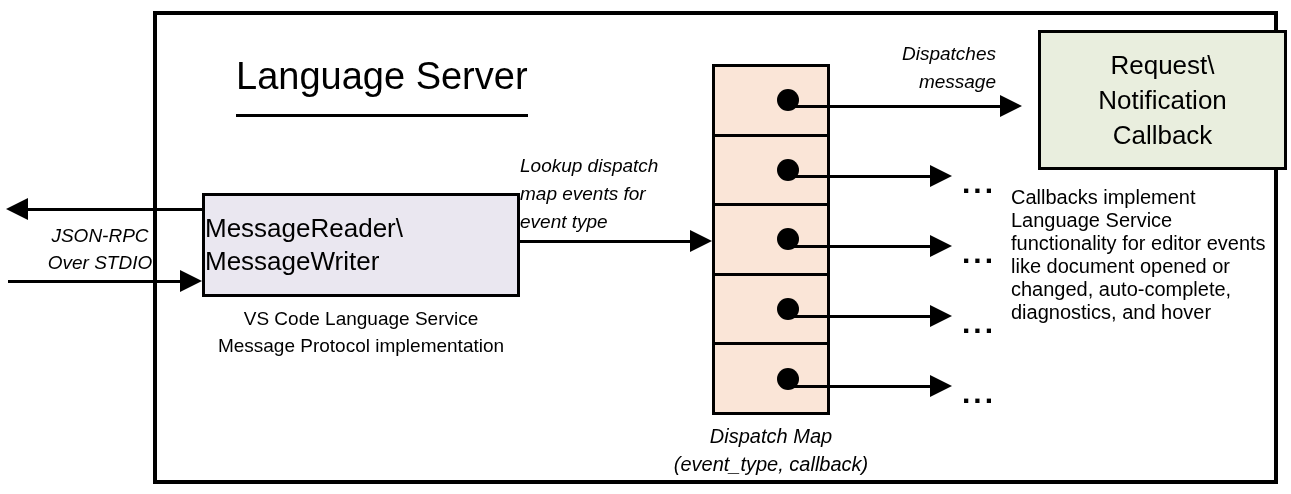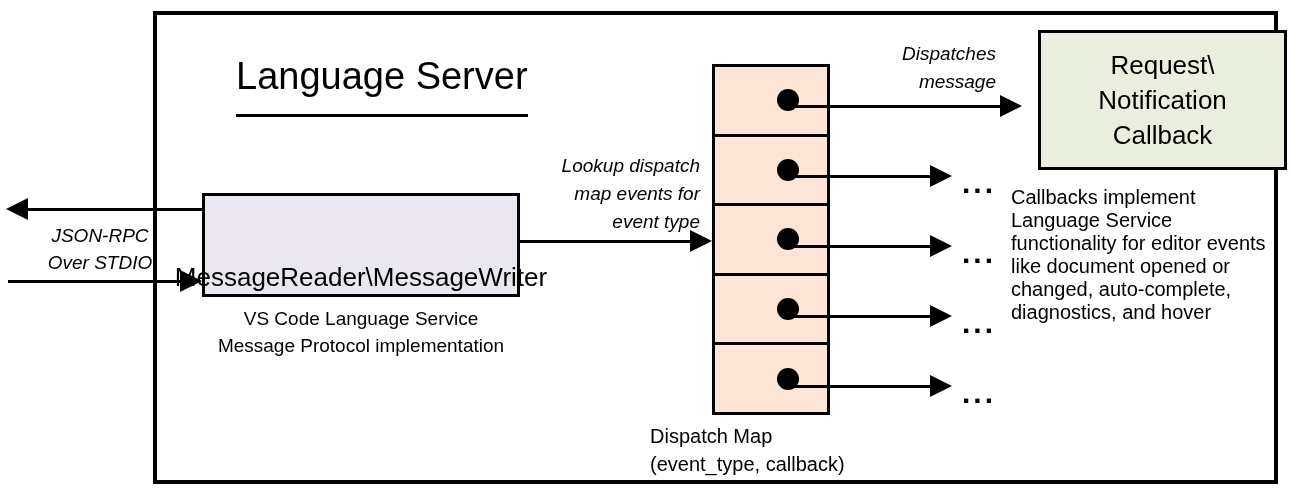--- a/index.html
+++ b/index.html
@@ -44,22 +44,22 @@
   
   #reader-box {
     left: 202px;
     top: 193px;
     width: 318px;
     height: 104px;
     background: #EAE7F0;
     border: 3px solid #000000;
     box-sizing: border-box;
     display: flex;
-    flex-direction: row;
-    align-items: flex-end;
+    flex-direction: column;
+    align-items: flex-start;
     justify-content: center;
     font-size: 26px;
     line-height: 33px;
     text-align: center;
   }
   #reader-caption {
     left: 202px;
     top: 305px;
     width: 318px;
     text-align: center;
@@ -76,21 +76,21 @@
     font-size: 19px;
     line-height: 27px;
     font-style: italic;
   }
 
   
   #lookup-label {
     left: 520px;
     top: 152px;
     width: 180px;
-    text-align: right;
+    text-align: left;
     font-size: 19px;
     line-height: 28px;
     font-style: italic;
   }
 
   
   #dispatch-msg-label {
     left: 836px;
     top: 40px;
     width: 160px;
@@ -127,22 +127,24 @@
     width: 22px;
     height: 22px;
     border-radius: 50%;
     background: #000000;
   }
 
   #dispatch-caption {
     left: 650px;
     top: 422px;
     width: 242px;
+    text-align: center;
     font-size: 20px;
     line-height: 28px;
+    font-style: italic;
   }
 
   
   #callback-box {
     left: 1018px;
     top: 30px;
     width: 249px;
     height: 140px;
     background: #E9EEDE;
     border: 3px solid #000000;

